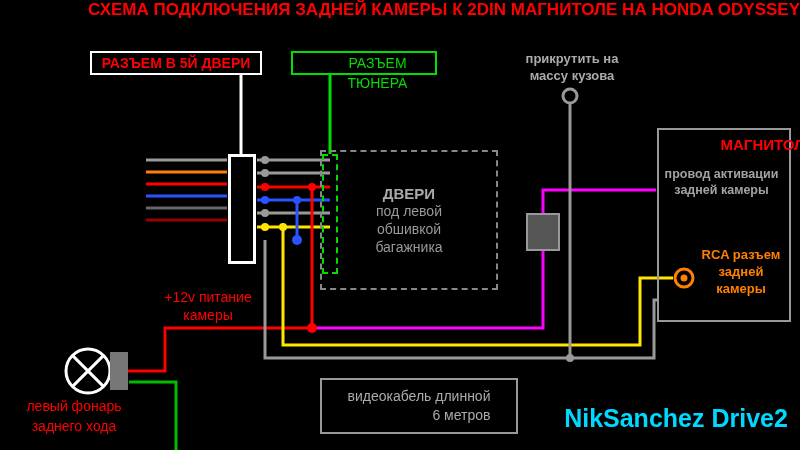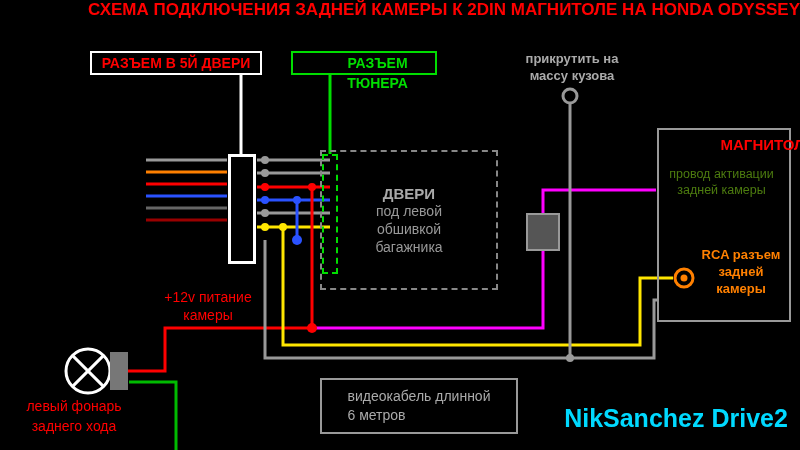--- a/index.html
+++ b/index.html
@@ -7,39 +7,39 @@
          font-family:"Liberation Sans",sans-serif;}
   .stage *{box-sizing:border-box;}
   #wiring{position:absolute;left:0;top:0;z-index:1;}
   .lbl{position:absolute;white-space:pre-line;text-align:center;z-index:2;}
   .box{position:absolute;z-index:2;}
 
   #title{left:0;top:6;width:800px;font-size:17px;font-weight:bold;color:#ff0000;text-align:right;}
   #door-label{left:90px;top:51px;width:172px;height:24px;border:2px solid #ffffff;
               color:#ff0000;font-size:14px;font-weight:bold;line-height:20px;background:#000;}
   #tuner-label{left:291px;top:51px;width:146px;height:24px;border:2px solid #00dd00;
-               color:#00dd00;font-size:14px;font-weight:bold;line-height:20px;background:#000;padding-left:27px;}
+               color:#00dd00;font-size:14px;font-weight:normal;line-height:20px;background:#000;padding-left:27px;}
   #ground-note{left:503px;top:50px;width:138px;color:#aaaaaa;font-size:13px;line-height:17px;font-weight:bold;}
   #camera-box{left:8px;top:148px;width:136px;height:150px;border:3px solid #ffffff;
               display:flex;align-items:center;justify-content:center;background:#000;}
   #camera-box .t{color:#ff0000;font-size:15px;font-weight:bold;}
   #door-conn{left:228px;top:154px;width:28px;height:110px;border:3px solid #ffffff;background:#000;}
   #tuner-box{left:320px;top:150px;width:178px;height:140px;border:2px dashed #888888;
              display:flex;flex-direction:column;align-items:center;justify-content:center;}
   #tuner-title{color:#aaaaaa;font-size:15px;font-weight:bold;}
   #tuner-note{color:#999999;font-size:14px;line-height:18px;white-space:pre-line;text-align:center;}
   #tuner-conn{left:322px;top:154px;width:16px;height:120px;border:2px dashed #00dd00;}
   #magnitola-box{left:657px;top:128px;width:134px;height:194px;border:2px solid #999999;}
   #magnitola-title{left:657px;top:136px;width:134px;color:#ff0000;font-size:15px;font-weight:bold;margin-left:44px;}
-  #activation-label{left:659px;top:166px;width:125px;color:#4d7c0f;font-size:12.5px;
-                    font-weight:normal;line-height:16px;}
+  #activation-label{left:659px;top:166px;width:125px;color:#a3a3a3;font-size:12.5px;
+                    font-weight:bold;line-height:16px;}
   #rca-label{left:697px;top:246px;width:88px;color:#ff8000;font-size:13px;font-weight:bold;line-height:17px;}
   #video-box{left:320px;top:378px;width:198px;height:56px;border:2px solid #999999;
              display:flex;align-items:center;justify-content:center;}
-  #video-box .t{color:#aaaaaa;font-size:14px;line-height:19px;white-space:pre-line;text-align:left;}
+  #video-box .t{color:#aaaaaa;font-size:14px;line-height:19px;white-space:pre-line;text-align:right;}
   #power-label{left:148px;top:288px;width:120px;color:#ff0000;font-size:14px;line-height:18px;}
   #lamp-label{left:4px;top:396px;width:140px;color:#ff0000;font-size:14px;line-height:20px;}
   #watermark{left:556px;top:404px;width:240px;color:#00d9ff;font-size:25px;font-weight:bold;}
 </style>
 </head>
 <body>
 
 <div class="stage">
 
   <svg id="wiring" width="800" height="450" viewBox="0 0 800 450">

